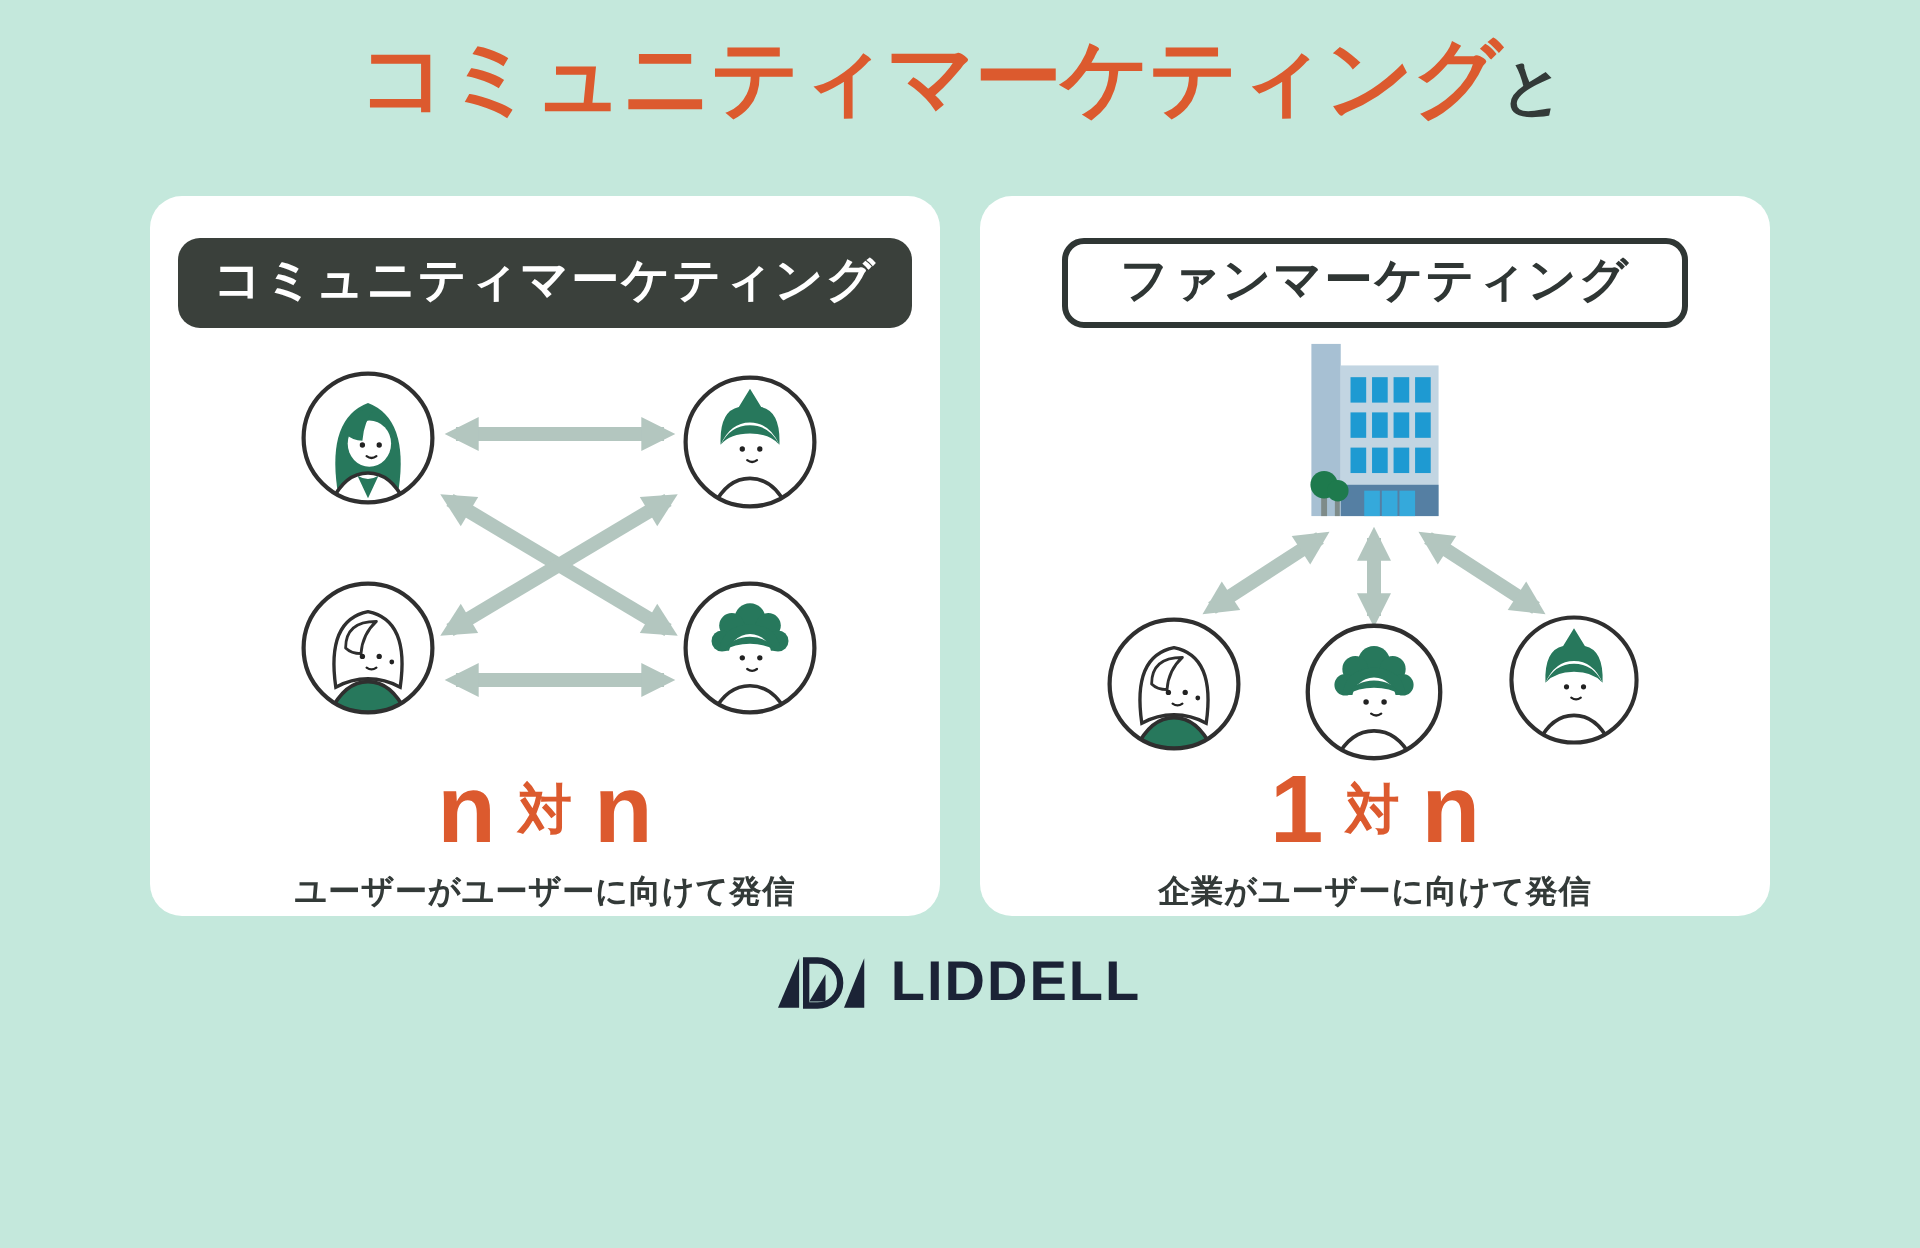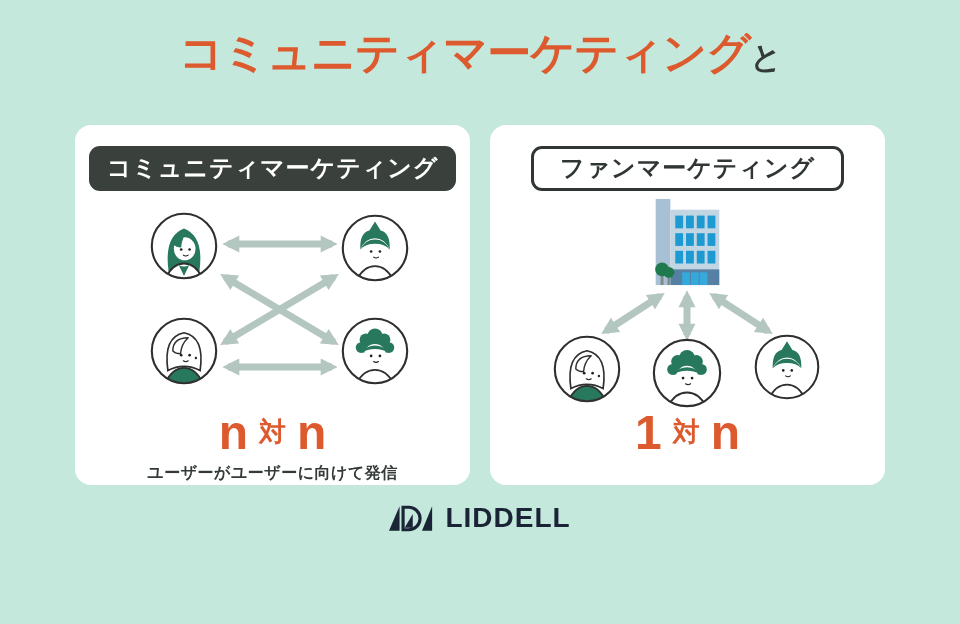--- a/index.html
+++ b/index.html
@@ -2,21 +2,21 @@
 <html><head>
 <meta charset="utf-8">
 <style>
   * { margin:0; padding:0; box-sizing:border-box; }
   body { font-family:"Liberation Sans","DejaVu Sans",sans-serif; }
   .page{
     position:relative; width:960px; height:624px;
     background:#C4E8DC; overflow:hidden;
   }
   .title{ padding-top:22px; text-align:center; font-weight:800; color:#333A38; }
-  .title-line{ display:block; line-height:64px; letter-spacing:-1px;font-family:Liberation Serif, serif; }
+  .title-line{ display:block; line-height:36px; letter-spacing:-1px; }
   .title .hl{ color:#DC5A2E; font-size:44px; }
   .title .rest{ font-size:31px; }
   .cards{ display:flex; justify-content:center; gap:20px; margin-top:30px; }
   .card{
     width:395px; height:360px; background:#FFFFFF; border-radius:16px;
     display:flex; flex-direction:column; align-items:center;
   }
   .badge-dark{
     margin-top:21px; background:#3A403B; color:#FFFFFF;
     font-size:24px; font-weight:800; line-height:1.2; letter-spacing:1px;
@@ -196,20 +196,21 @@
         <use href="#av-woman-gray" x="62" y="137" width="70" height="70"></use>
         <use href="#av-man-curly" x="161" y="140" width="72" height="72"></use>
         <use href="#av-man-short" x="263" y="136" width="68" height="68"></use>
       </svg>
 
       <div class="formula">
         <span class="big">1</span>
         <span class="mid">対</span>
         <span class="big">n</span>
       </div>
+      <div class="caption">企業がユーザーに向けて発信</div>
     </div>
   </div>
 
   <div class="footer">
     <svg width="44" height="27" viewBox="0 0 50 30">
       <path d="M12,1 L12,29 L0,29 Z" fill="#1B2336"></path>
       <path d="M16,2.2 h6.5 a12.4,12.4 0 0 1 0,25.6 h-6.5 z" fill="none" stroke="#1B2336" stroke-width="3.6"></path>
       <path d="M27,10 L27,25.5 L17.8,25.5 Z" fill="#1B2336"></path>
       <path d="M49,1 L49,29 L37.5,29 Z" fill="#1B2336"></path>
     </svg>

